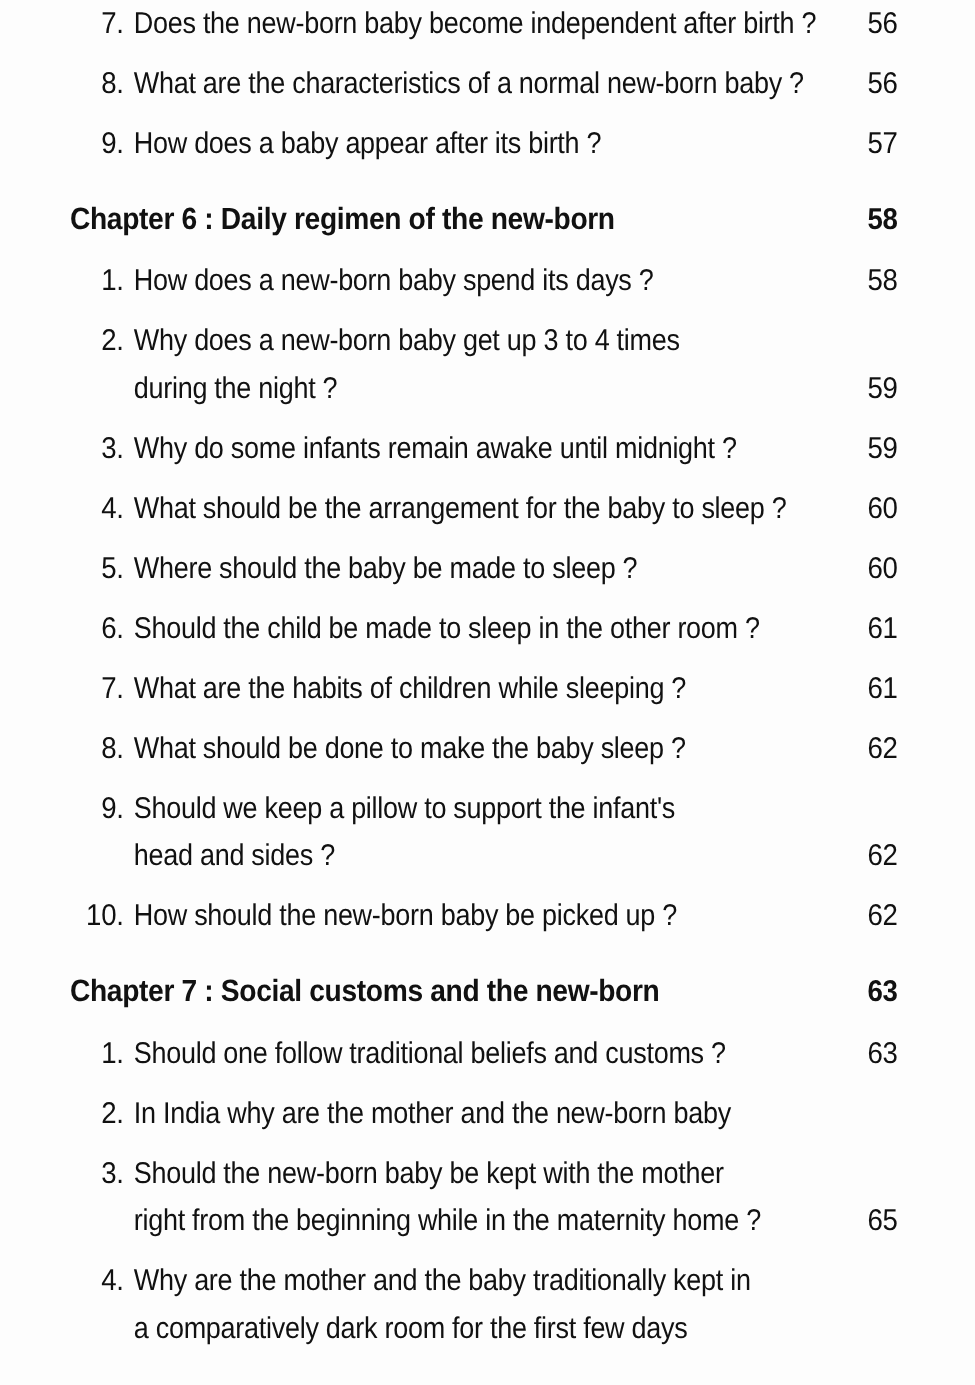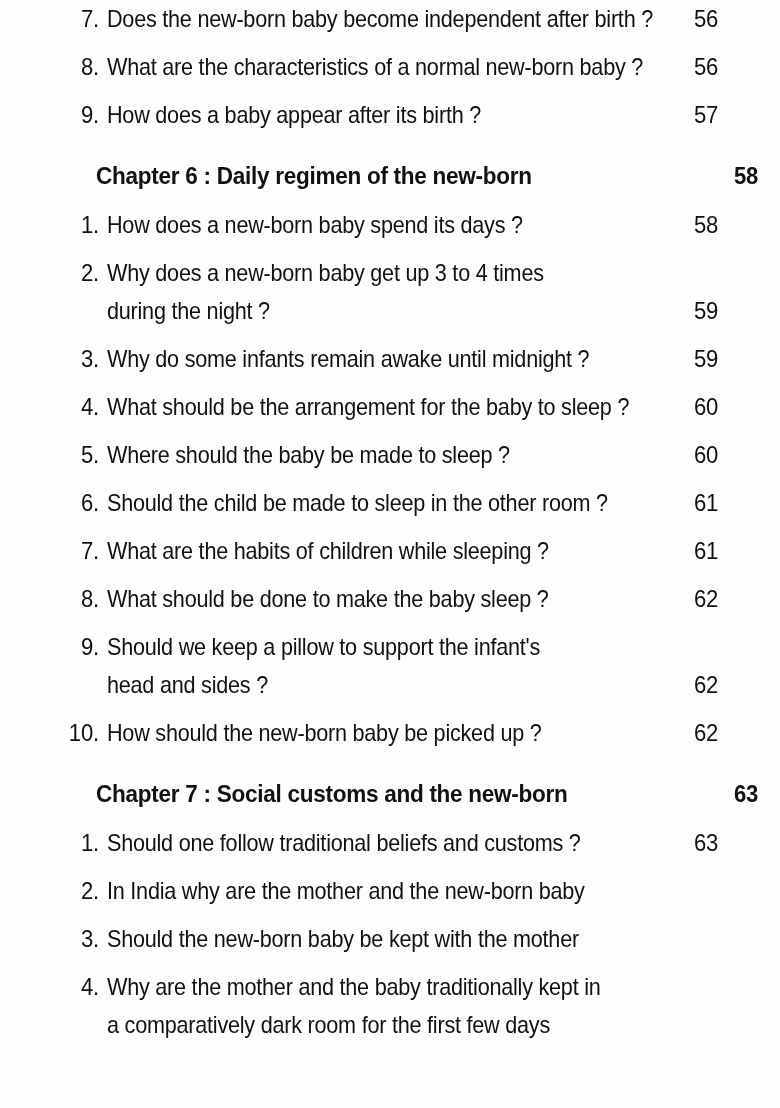--- a/index.html
+++ b/index.html
@@ -74,21 +74,20 @@
     font-size: 24px;
     letter-spacing: -0.2px;
     transform: scaleX(0.92);
     transform-origin: left center;
   }
 
   
   .chapter .line {
     height: 40px;
     line-height: 40px;
-    margin-left: 40px;
   }
   .chapter .ch-title {
     position: absolute;
     left: 56px;
     font-size: 24.5px;
     font-weight: bold;
     letter-spacing: -0.3px;
     transform: scaleX(0.92);
     transform-origin: left center;
   }
@@ -245,20 +244,24 @@
           <span class="num">2.</span>
           <span class="txt">In India why are the mother and the new-born baby</span>
         </div>
       </div>
       <div class="gap-item"></div>
       <div class="entry item">
         <div class="line">
           <span class="num">3.</span>
           <span class="txt">Should the new-born baby be kept with the mother</span>
         </div>
+        <div class="line">
+          <span class="txt">right from the beginning while in the maternity home ?</span>
+          <span class="pg">65</span>
+        </div>
       </div>
       <div class="gap-item"></div>
       <div class="entry item">
         <div class="line">
           <span class="num">4.</span>
           <span class="txt">Why are the mother and the baby traditionally kept in</span>
         </div>
         <div class="line">
           <span class="txt">a comparatively dark room for the first few days</span>
         </div>

